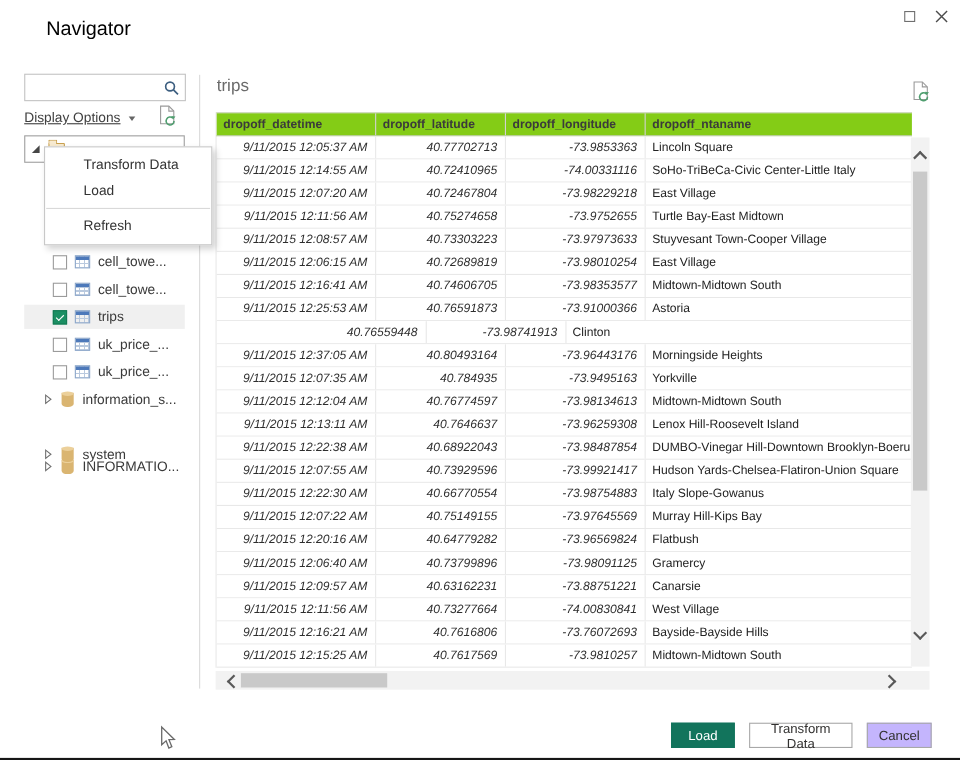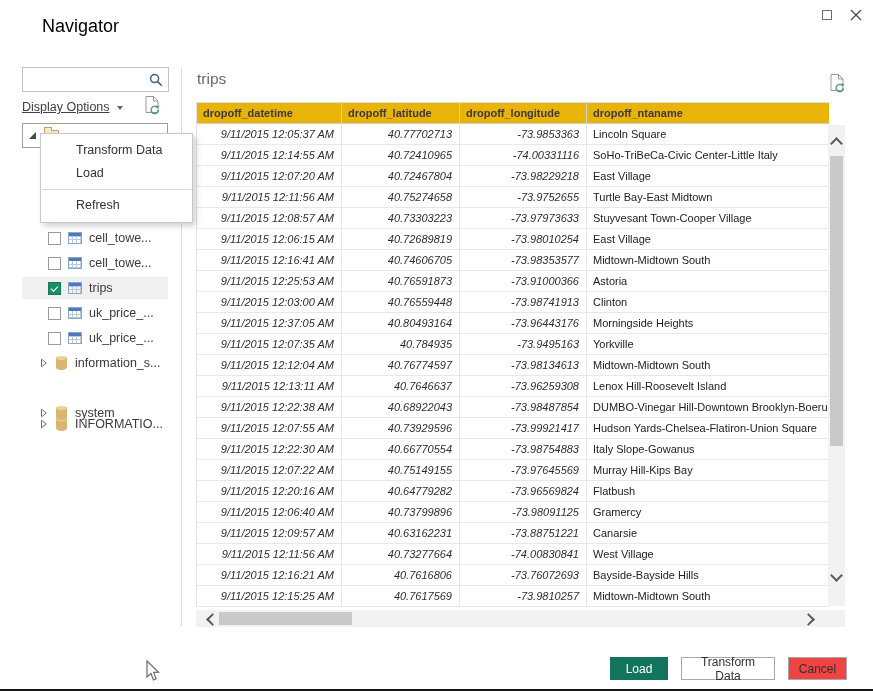--- a/index.html
+++ b/index.html
@@ -59,21 +59,21 @@
   .menu{position:absolute;left:40px;top:133px;width:153px;background:#fff;border:1px solid #c8c8c8;
           box-shadow:3px 3px 6px rgba(0,0,0,0.18);padding:5px 0;z-index:10;box-sizing:border-box;}
   .menu-item{height:23px;line-height:23px;padding-left:35px;font-size:12.5px;color:#333;white-space:nowrap;}
   .menu-sep{height:1px;background:#d9d9d9;margin:4px 1px;}
 
   
   .preview-title{position:absolute;left:197px;top:70px;font-size:15.5px;color:#6b6b6b;}
   .preview-refresh{position:absolute;left:829px;top:73px;display:flex;}
 
   .table{position:absolute;left:196px;top:102px;width:632px;font-size:11px;border-left:1px solid #e3e3e3;}
-  .thead{display:flex;height:22px;background:#eab308;border-top:1px solid #dcdcdc;border-bottom:1px solid #cfcfcf;box-sizing:border-box;}
+  .thead{display:flex;height:22px;background:#84cc16;border-top:1px solid #dcdcdc;border-bottom:1px solid #cfcfcf;box-sizing:border-box;}
   .th{box-sizing:border-box;border-right:1px solid #d2d2d2;display:flex;align-items:center;padding:0 6px;
           font-weight:700;color:#3b3b3b;white-space:nowrap;overflow:hidden;}
   .tr{display:flex;height:21px;border-bottom:1px solid #e8e8e8;background:#fff;box-sizing:border-box;justify-content:center;}
   .td{box-sizing:border-box;border-right:1px solid #e8e8e8;display:flex;align-items:center;
           white-space:nowrap;overflow:hidden;}
   .td.num{justify-content:flex-end;padding-right:7px;font-style:italic;color:#2e2e2e;}
   .td.txt{padding-left:6px;color:#222;}
   .c0{width:145px;flex:none;} .c1{width:118px;flex:none;} .c2{width:127px;flex:none;}
   .c3{width:242px;flex:none;border-right:none;}
 
@@ -88,21 +88,21 @@
   .hscroll{position:absolute;left:196px;top:610px;width:649px;height:17px;background:#f2f2f2;}
   .hscroll .btn-left{position:absolute;left:12px;top:5px;}
   .hscroll .btn-right{position:absolute;right:32px;top:5px;}
   .hthumb{position:absolute;left:23px;top:2px;width:133px;height:13px;background:#c9c9c9;}
 
   
   .fbtn{position:absolute;top:657px;height:23px;display:flex;align-items:center;justify-content:center;
           box-sizing:border-box;font-size:12px;font-family:inherit;}
   .fbtn.load{left:610px;width:58px;background:#12745c;border:1px solid #12745c;color:#fff;}
   .fbtn.transform{left:681px;width:94px;background:#fff;border:1px solid #a8a8a8;color:#323130;}
-  .fbtn.cancel{left:788px;width:59px;background:#ef4444;border:1px solid #a8a8a8;color:#323130;}
+  .fbtn.cancel{left:788px;width:59px;background:#c4b5fd;border:1px solid #a8a8a8;color:#323130;}
 
   .cursor{position:absolute;left:144px;top:659px;z-index:20;}
 </style>
 </head>
 <body>
 
 <div class="dialog">
 
   <div class="title">Navigator</div>
   <div class="win-btn maximize">
@@ -274,21 +274,20 @@
           <div class="td c2 num">-73.98353577</div>
           <div class="td c3 txt">Midtown-Midtown South</div>
         </div>
         <div class="tr">
           <div class="td c0 num">9/11/2015 12:25:53 AM</div>
           <div class="td c1 num">40.76591873</div>
           <div class="td c2 num">-73.91000366</div>
           <div class="td c3 txt">Astoria</div>
         </div>
         <div class="tr">
-          <div class="td c0 num">9/11/2015 12:03:00 AM</div>
           <div class="td c1 num">40.76559448</div>
           <div class="td c2 num">-73.98741913</div>
           <div class="td c3 txt">Clinton</div>
         </div>
         <div class="tr">
           <div class="td c0 num">9/11/2015 12:37:05 AM</div>
           <div class="td c1 num">40.80493164</div>
           <div class="td c2 num">-73.96443176</div>
           <div class="td c3 txt">Morningside Heights</div>
         </div>

